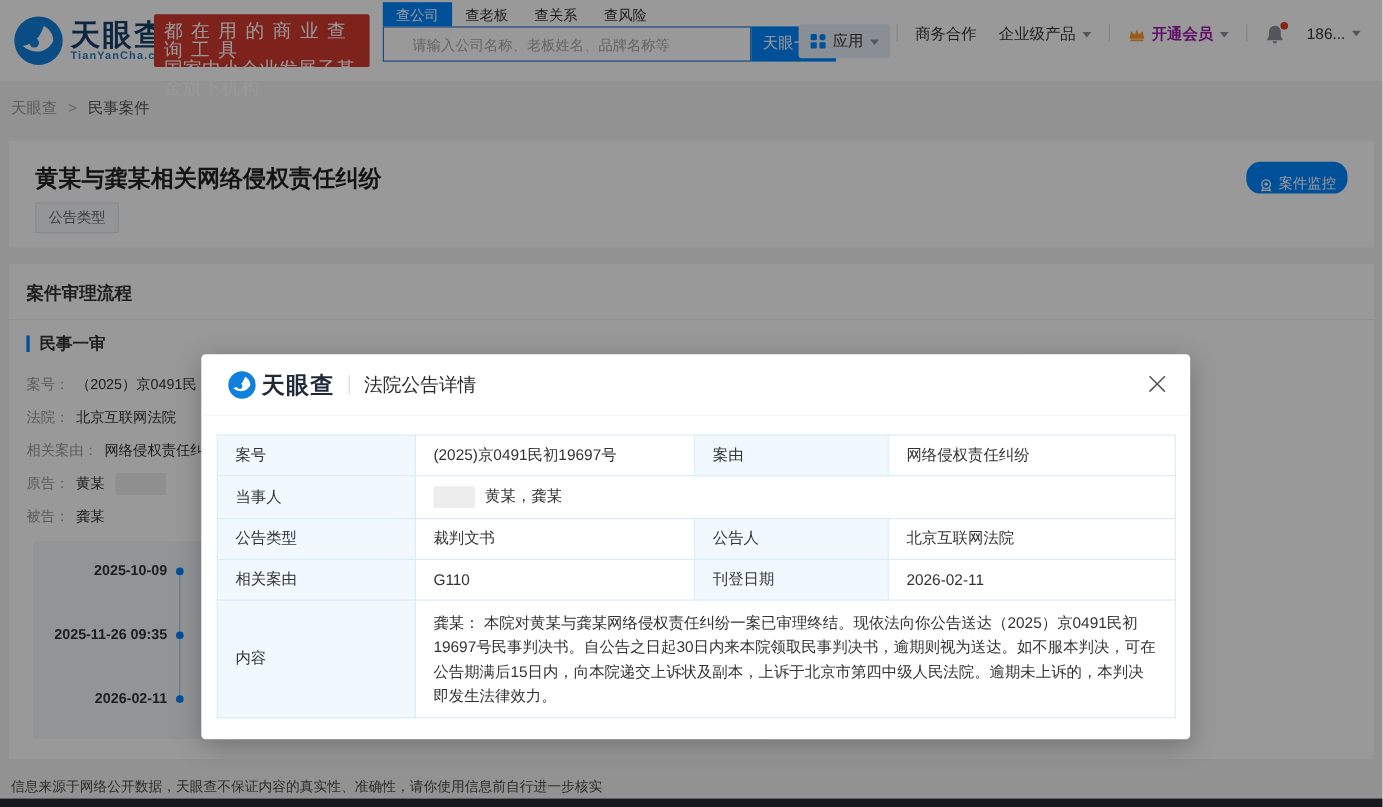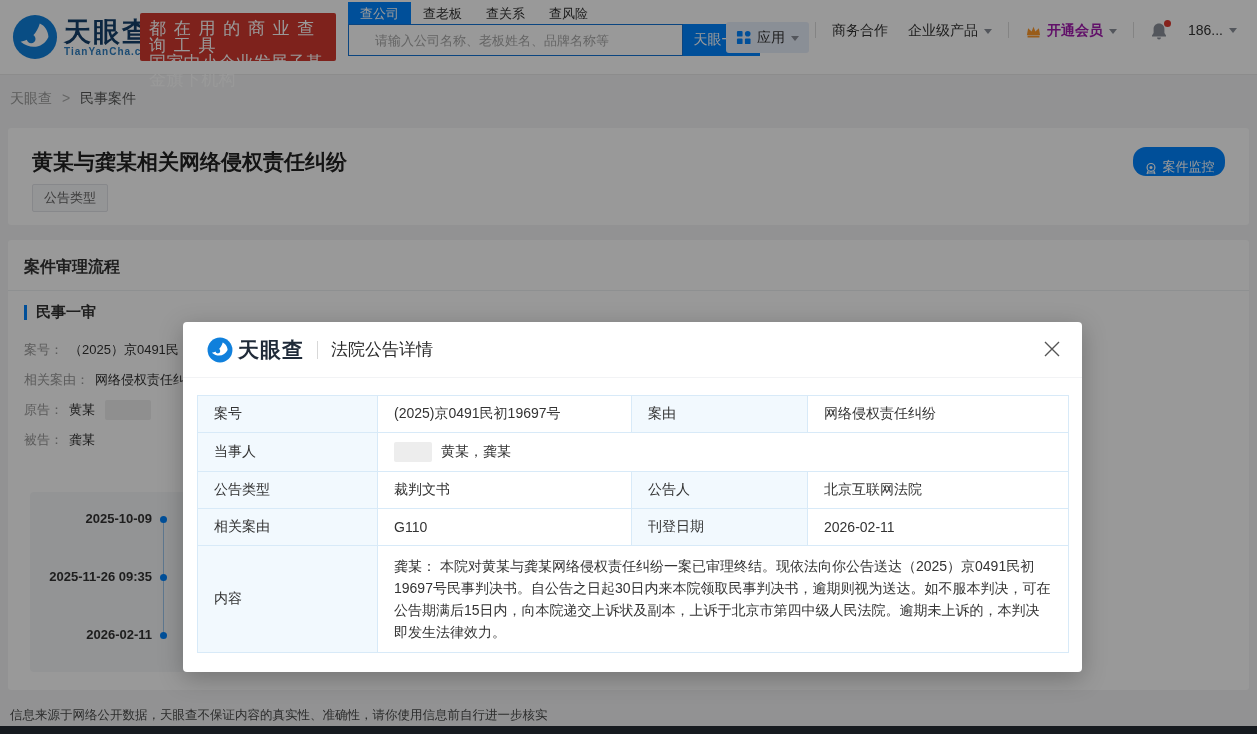--- a/index.html
+++ b/index.html
@@ -193,20 +193,24 @@
     <div class="section-title">案件审理流程</div>
     <div class="section-line"></div>
     <div class="stage">
       <span class="stage-bar"></span>
       <span class="stage-name">民事一审</span>
     </div>
     <div class="fields">
       <div class="field">
         <span class="f-label">案号：</span>
         <span class="f-value">（2025）京0491民</span>
+      </div>
+      <div class="field">
+        <span class="f-label">法院：</span>
+        <span class="f-value">北京互联网法院</span>
       </div>
       <div class="field">
         <span class="f-label">相关案由：</span>
         <span class="f-value">网络侵权责任纠</span>
       </div>
       <div class="field">
         <span class="f-label">原告：</span>
         <span class="f-value">黄某</span>
         <span class="redact"></span>
       </div>

